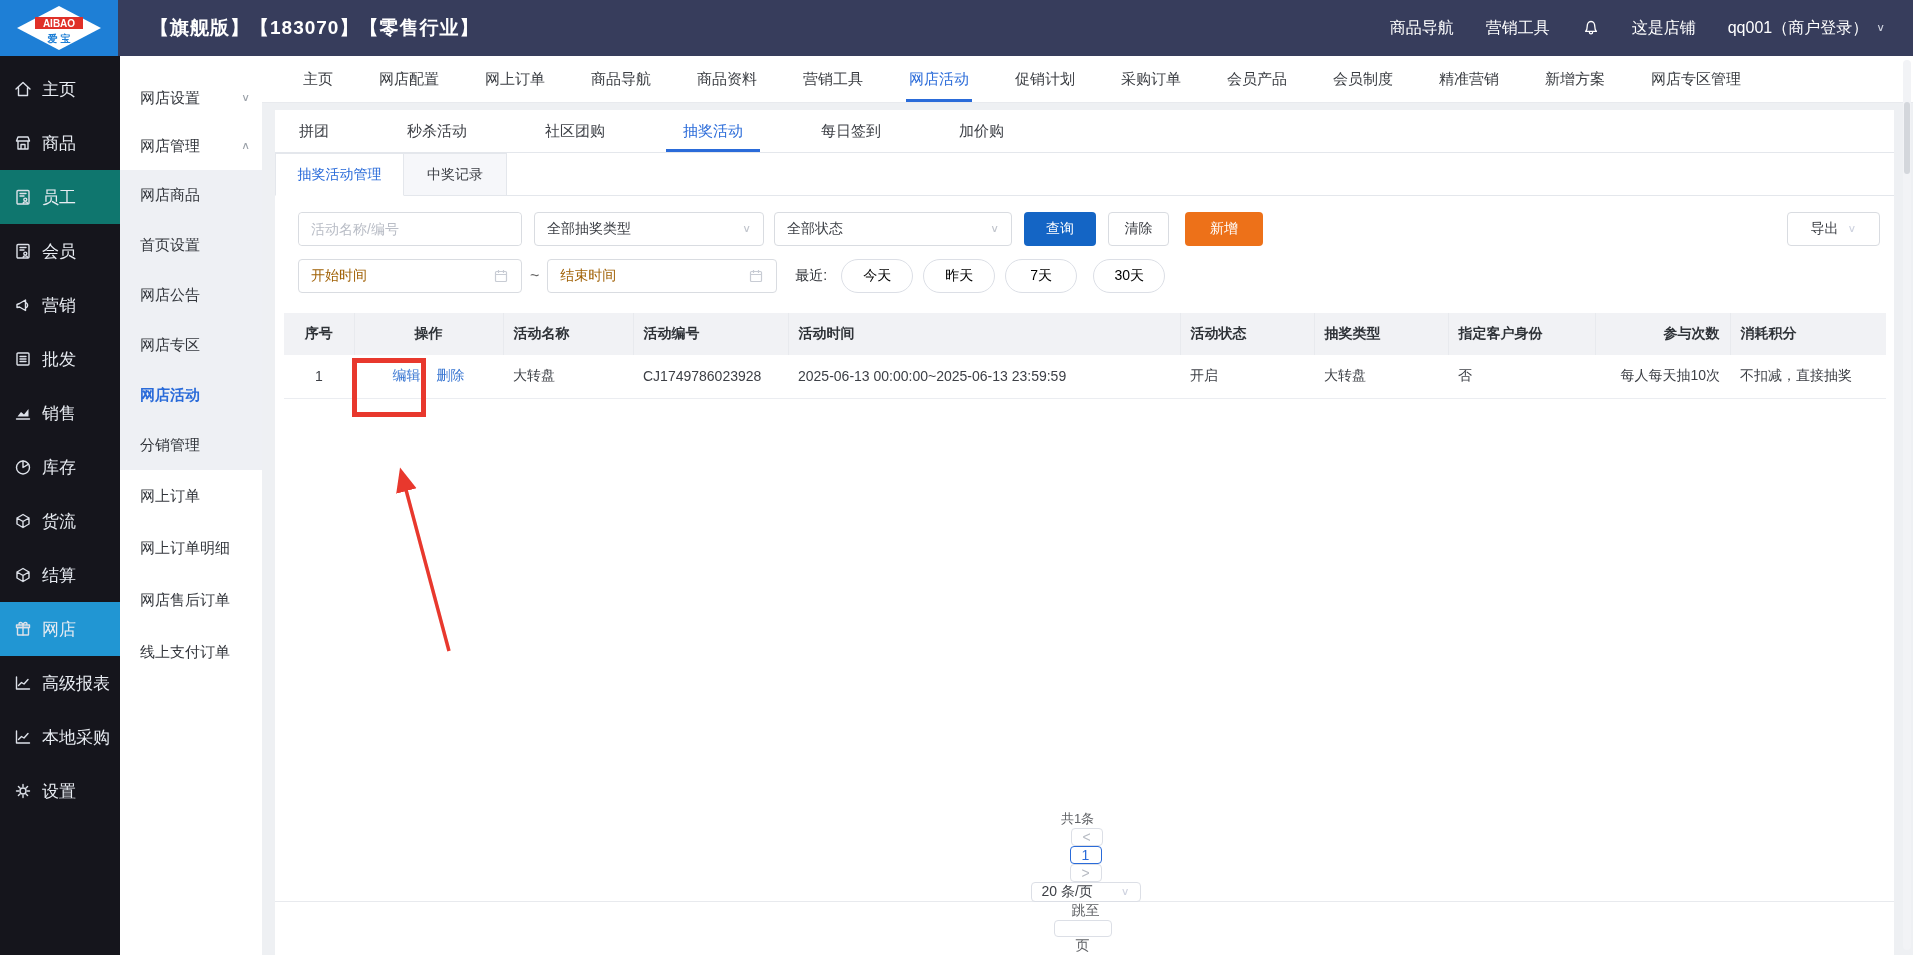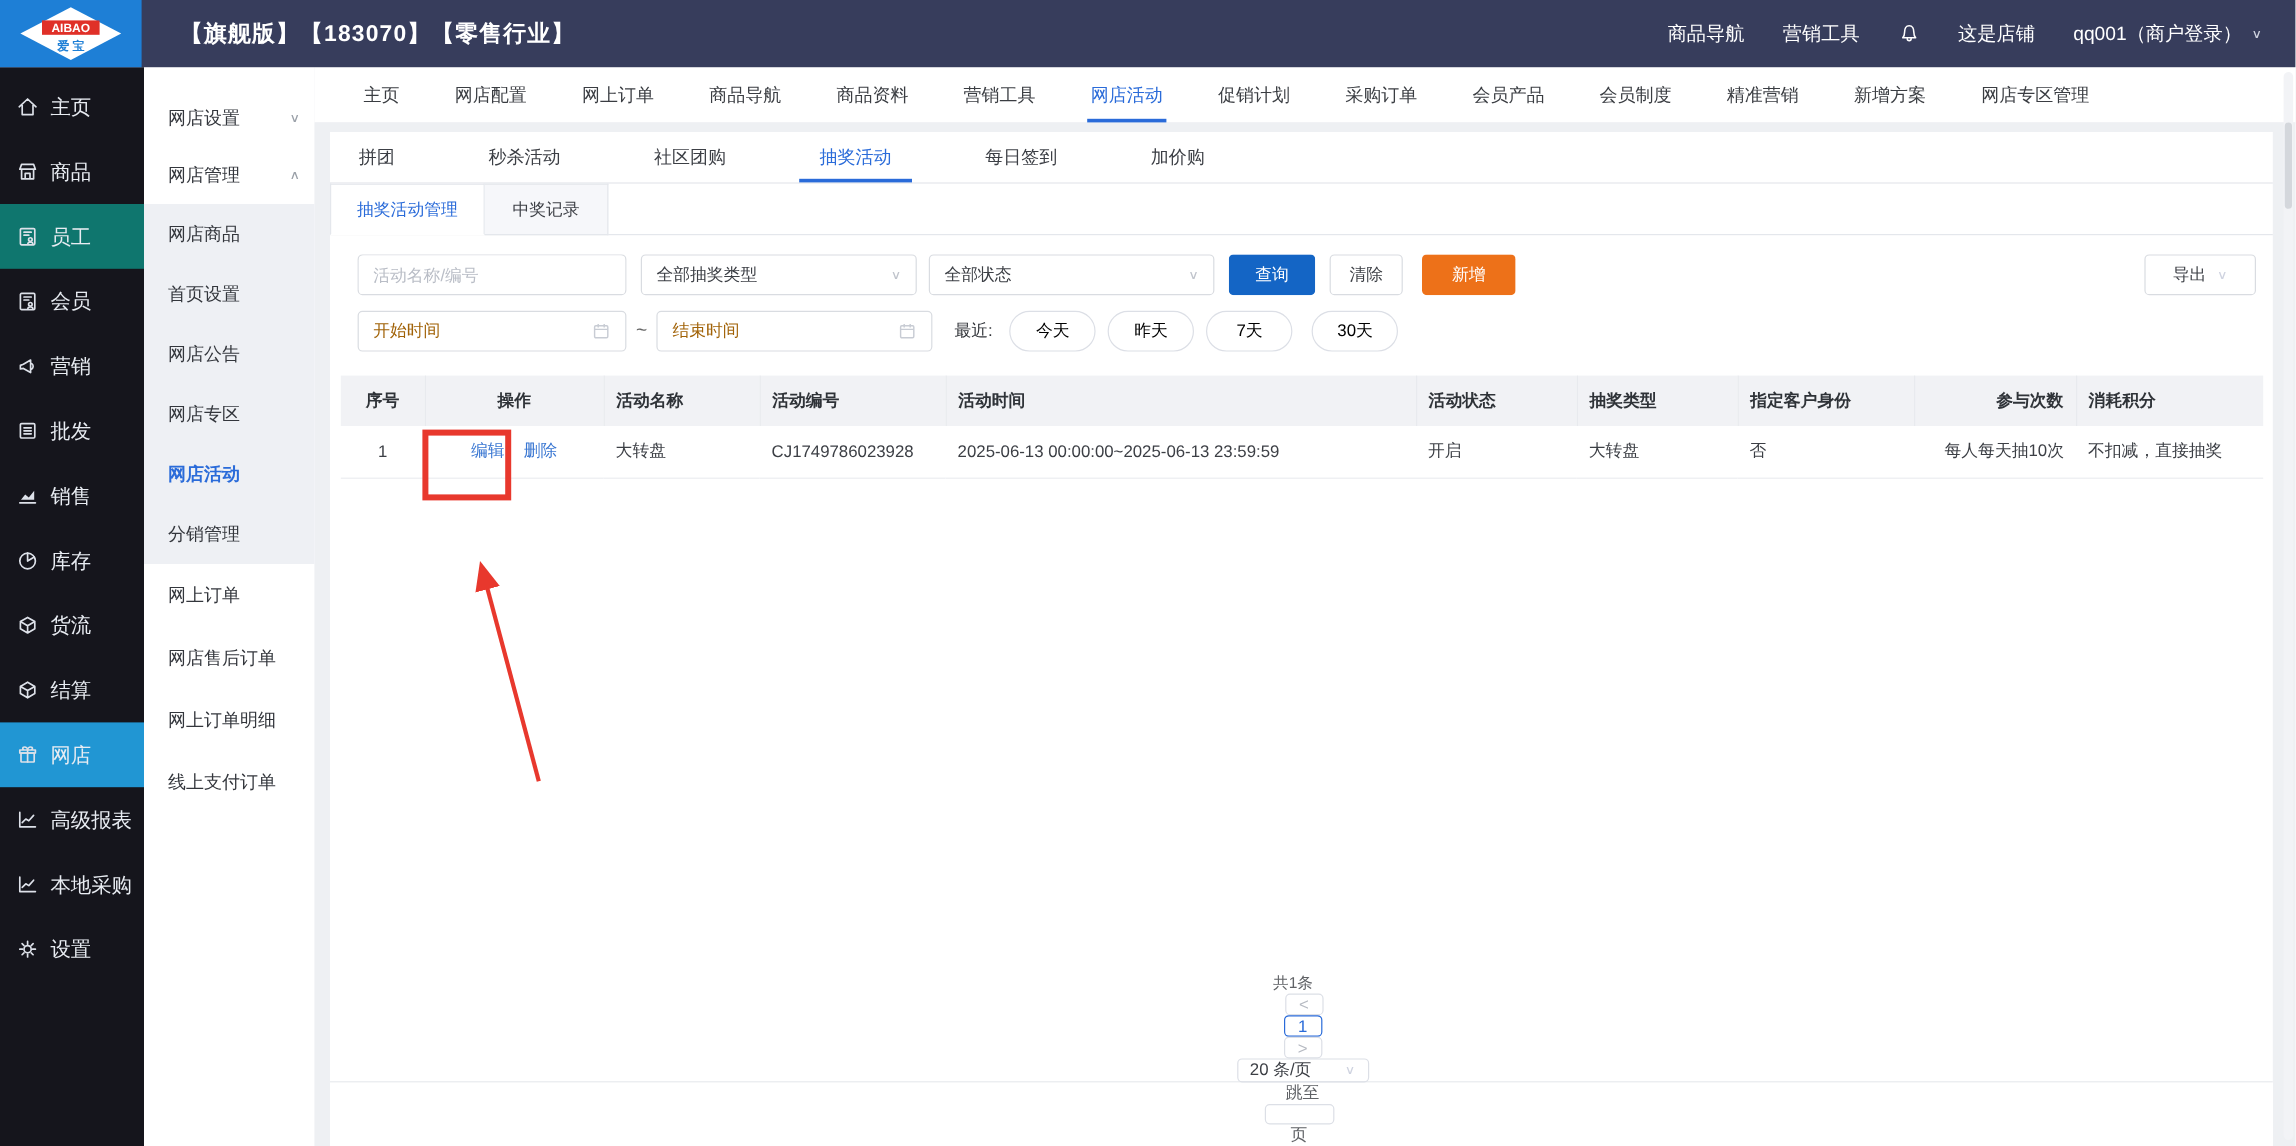--- a/index.html
+++ b/index.html
@@ -241,24 +241,24 @@
         <span>网店活动</span>
       </div>
     <div class="sub-row">
         <span>分销管理</span>
       </div>
   </div>
   <div class="plain-row">
       <span>网上订单</span>
     </div>
   <div class="plain-row">
+      <span>网上订单明细</span>
+    </div>
+  <div class="plain-row">
       <span>网店售后订单</span>
-    </div>
-  <div class="plain-row">
-      <span>网上订单明细</span>
     </div>
   <div class="plain-row">
       <span>线上支付订单</span>
     </div>
 </div>
 
 <div class="main">
 
   <div class="tabsbar">
     <span class="tab">主页</span>

